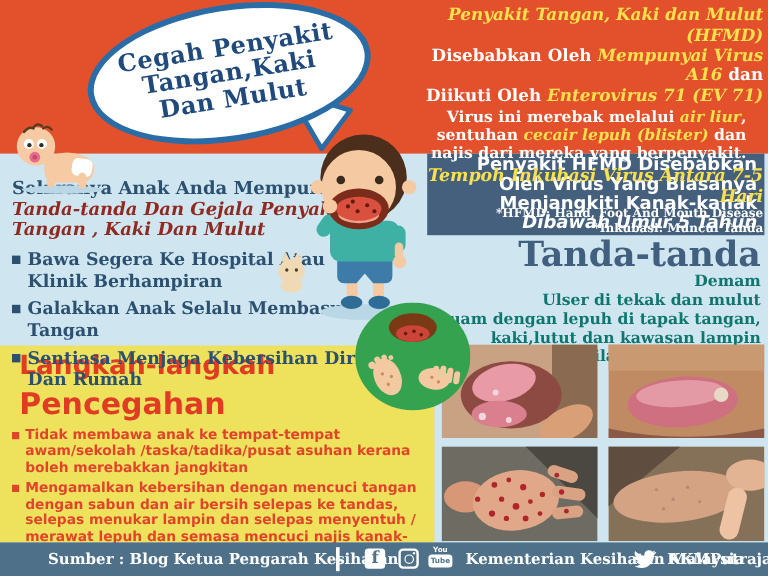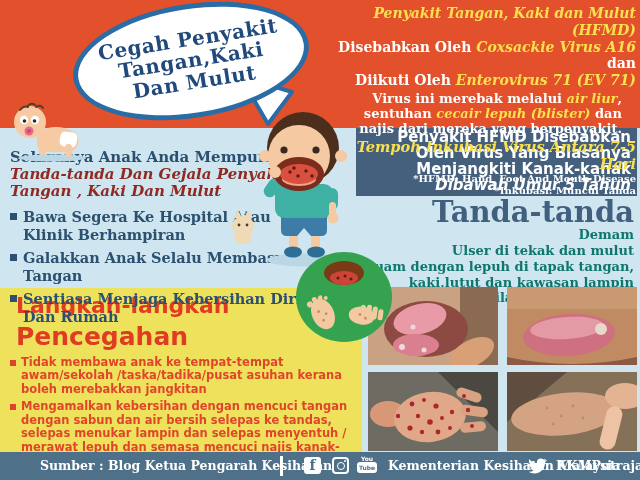--- a/index.html
+++ b/index.html
@@ -106,21 +106,21 @@
   </svg>
 
   <div class="abs bubble">
     <div>Cegah Penyakit</div>
     <div>Tangan,Kaki</div>
     <div>Dan Mulut</div>
   </div>
 
   <div class="abs hdr">
     <div class="big hl">Penyakit Tangan, Kaki dan Mulut (HFMD)</div>
-    <div class="big"><span>Disebabkan Oleh </span><span class="hl">Coxsackie Virus A16</span><span> dan</span></div>
+    <div class="big"><span>Disebabkan Oleh </span><span class="hl">Mempunyai Virus A16</span><span> dan</span></div>
     <div class="big"><span>Diikuti Oleh </span><span class="hl">Enterovirus 71 (EV 71)</span><span></span></div>
     <div class="mid" style="margin-top:3px;"><span>Virus ini merebak  melalui </span><span class="hl">air liur</span><span>,</span></div>
     <div class="mid"><span>sentuhan </span><span class="hl it">cecair lepuh (blister)</span><span> dan</span></div>
     <div class="mid">najis dari mereka yang berpenyakit.</div>
     <div class="big hl tempoh">Tempoh Inkubasi Virus Antara 7-5 Hari</div>
     <div class="note">*HFMD: Hand, Foot And Mouth Disease</div>
     <div class="note">*Inkubasi: Muncul Tanda</div>
   </div>
 
   <svg class="abs baby" width="84" height="66" viewBox="0 0 84 66">

